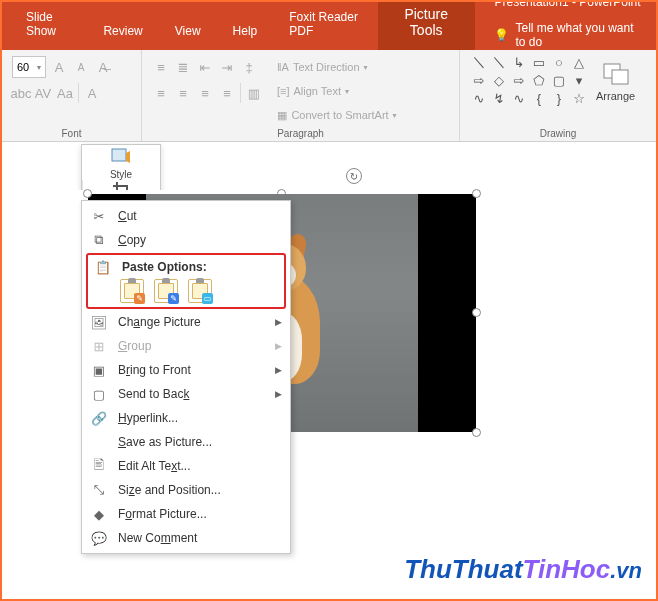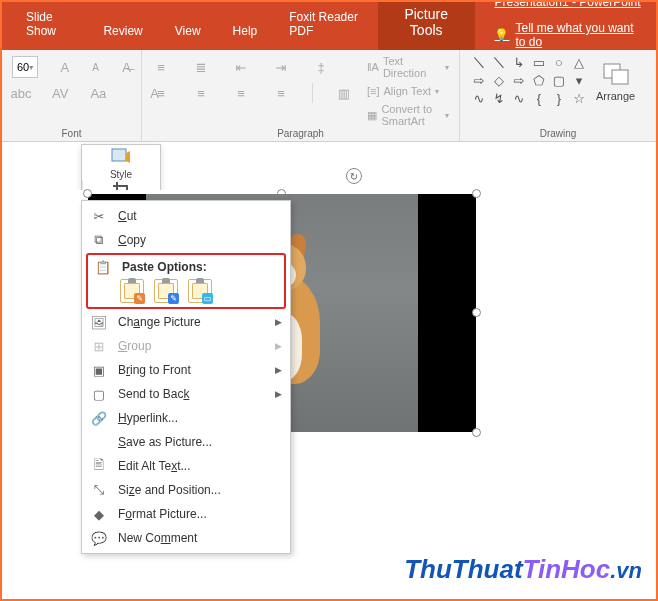--- a/index.html
+++ b/index.html
@@ -4,28 +4,28 @@
 <style>
 * { box-sizing: border-box; margin: 0; padding: 0; font-family: "Segoe UI", sans-serif; }
 body { background: #fff; width: 658px; height: 601px; overflow: hidden; position: relative; border: 2px solid #ff6f2f; }
 
 .titlebar { background: #d24726; height: 48px; display: flex; color: #fff; font-size: 12px; }
 .titlebar .tabs { display: flex; align-items: flex-end; height: 100%; padding-left: 8px; }
 .titlebar .tab { padding: 10px 16px 12px; cursor: pointer; }
 .titlebar .right { margin-left: auto; display: flex; flex-direction: column; }
 .titlebar .pictools { background: #b23a17; padding: 4px 14px 2px; font-size: 14px; text-align: center; }
 .titlebar .format-tab { background: #b23a17; padding: 10px 14px 12px; text-align: center; }
-.titlebar .titlecol { display: flex; flex-direction: column; justify-content: center; padding: 0 10px 0 20px; text-decoration: underline; }
+.titlebar .titlecol { display: flex; flex-direction: column; justify-content: center; padding: 0 10px 0 20px; }
 .titlebar .doc-title { font-size: 12px; padding: 4px 0 2px; }
 .titlebar .tellme { display: flex; align-items: center; gap: 6px; font-size: 12px; padding: 10px 0 12px; }
 
 .ribbon { background: #f3f3f3; height: 92px; border-bottom: 1px solid #d0d0d0; display: flex; position: relative; }
 .group { border-right: 1px solid #d9d9d9; padding: 4px 10px 0; display: flex; flex-direction: column; height: 100%; }
 .group-label { font-size: 10px; color: #666; text-align: center; padding: 2px 0; margin-top: auto; }
-.group-row { display: flex; align-items: center; gap: 22px; height: 26px; }
+.group-row { display: flex; align-items: center; gap: 4px; height: 26px; }
 .fsize-box { width: 34px; height: 22px; border: 1px solid #c6c6c6; background: #fff; font-size: 11px; padding: 2px 4px; display: flex; align-items: center; justify-content: space-between; }
 .gray-ico { width: 18px; height: 18px; color: #a9a9a9; font-size: 13px; display: flex; align-items: center; justify-content: center; }
 .vline { width: 1px; height: 20px; background: #d9d9d9; }
 .para-item { font-size: 11px; color: #a9a9a9; display: flex; align-items: center; gap: 4px; height: 22px; }
 .shape-grid { display: grid; grid-template-columns: repeat(6, 18px); gap: 2px; }
 .shape-cell { width: 18px; height: 16px; color: #565656; font-size: 13px; display: flex; align-items: center; justify-content: center; }
 .arrange-col { display: flex; flex-direction: column; align-items: center; gap: 2px; padding-top: 6px; }
 .arrange-ico { width: 32px; height: 28px; color: #6a6a6a; }
 
 .canvas { position: absolute; left: 14px; top: 188px; width: 630px; height: 400px; background: #fff; }

